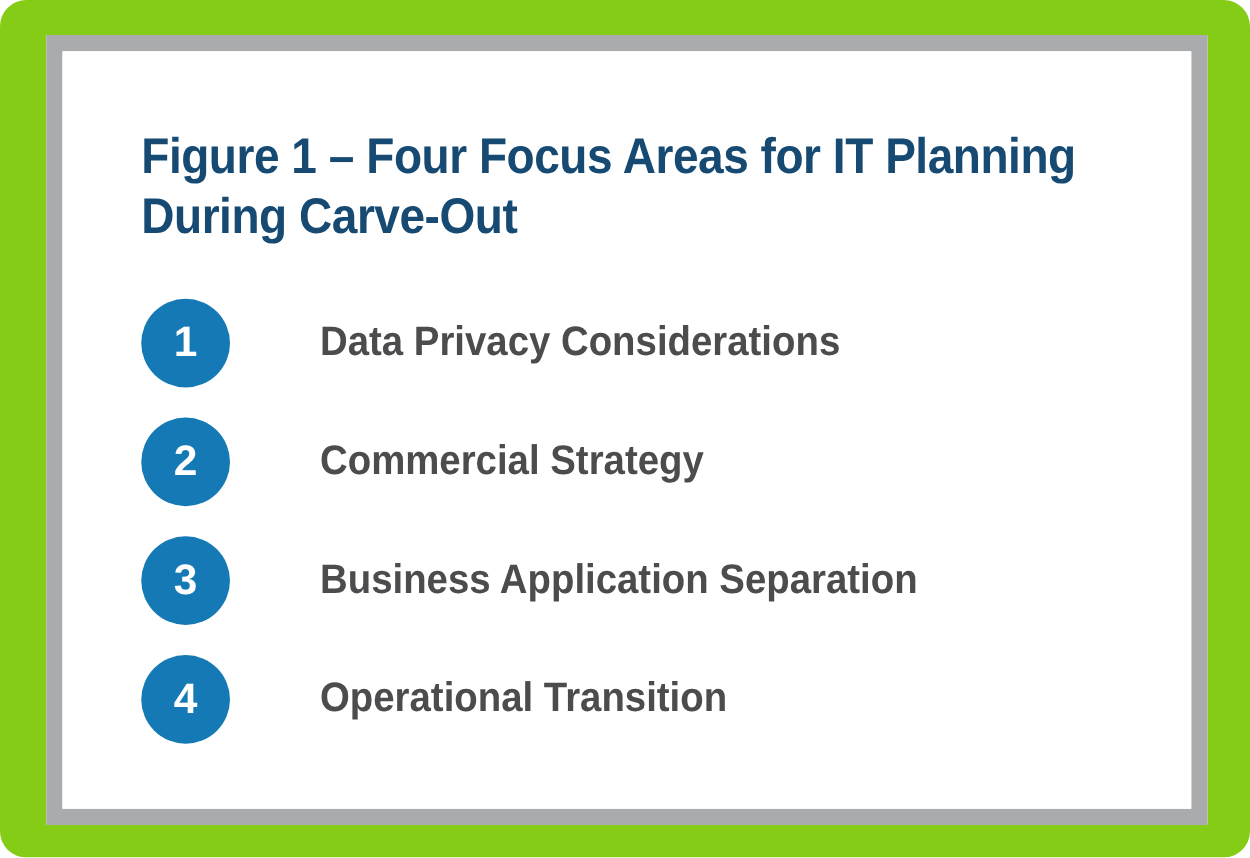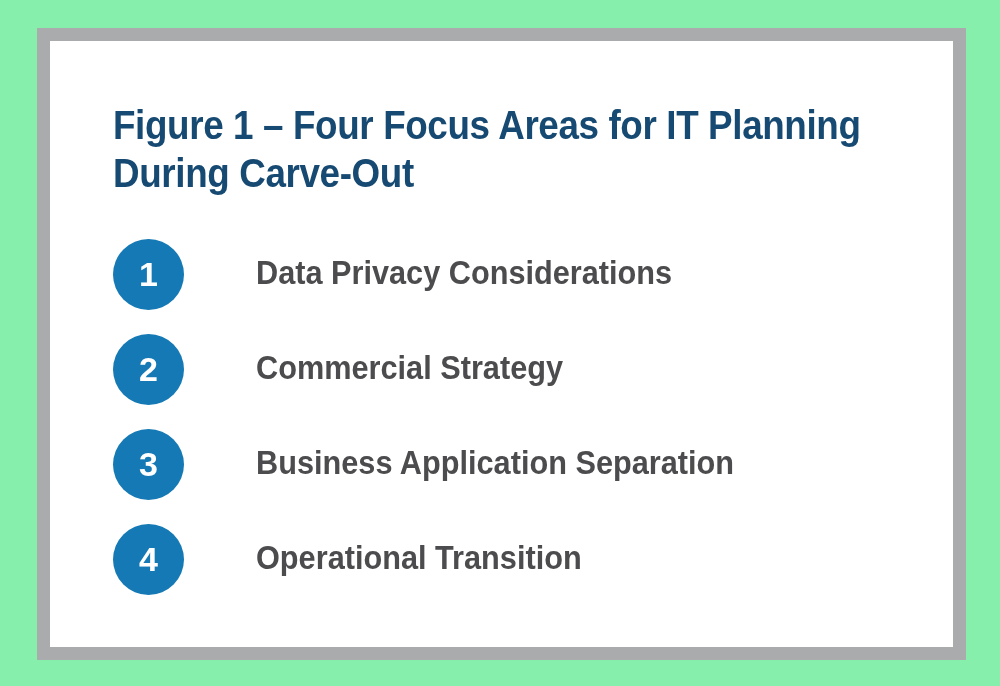--- a/index.html
+++ b/index.html
@@ -10,21 +10,22 @@
     width: 1000px;
     height: 686px;
     background: #ffffff;
     font-family: "Liberation Sans", sans-serif;
     overflow: hidden;
   }
   #figure-root {
     position: relative;
     width: 1000px;
     height: 686px;
-    background: #86efac;
+    background: #84cc16;
+    border-radius: 21px;
   }
   
   .figure-frame {
     position: absolute;
     left: 37px;
     top: 28px;
     width: 929px;
     height: 632px;
     box-sizing: border-box;
     background: #ffffff;

